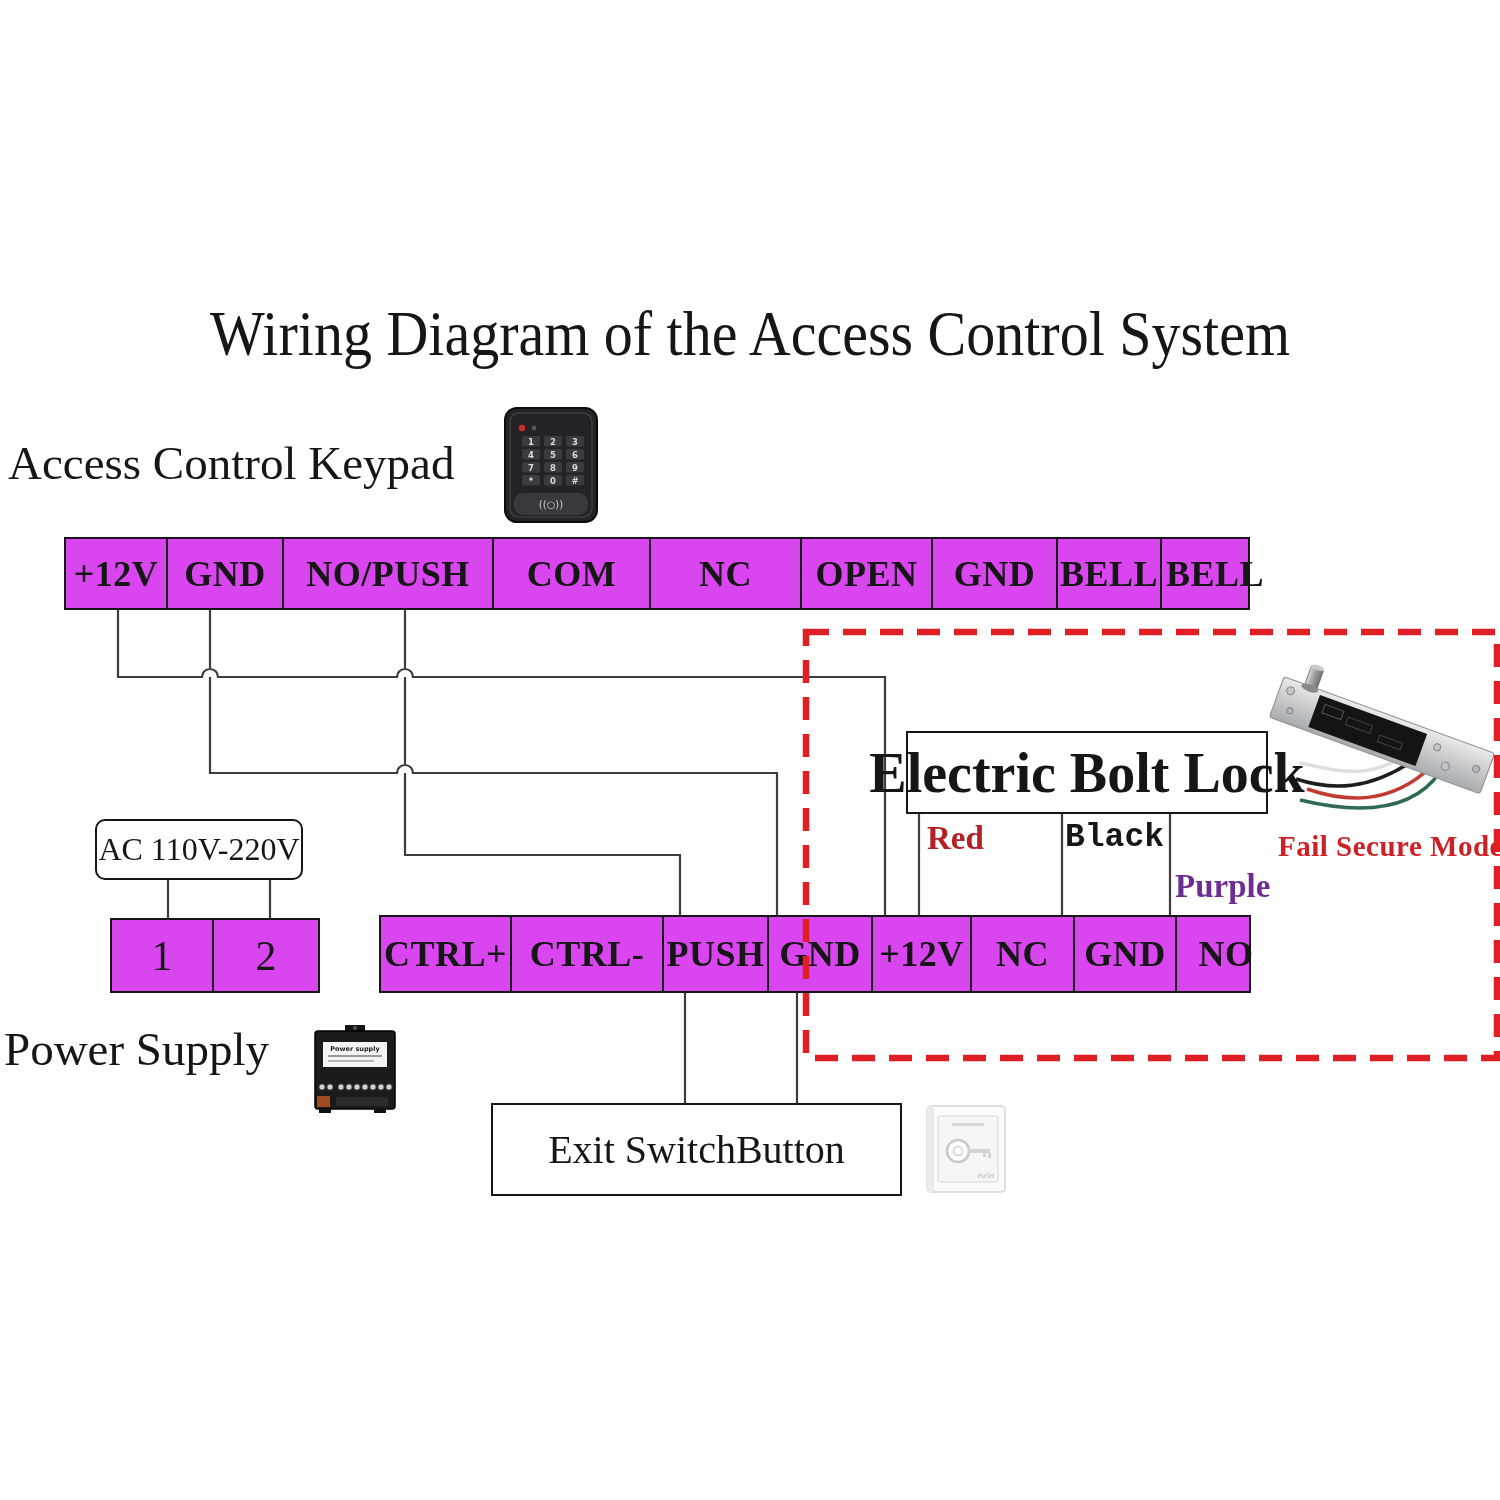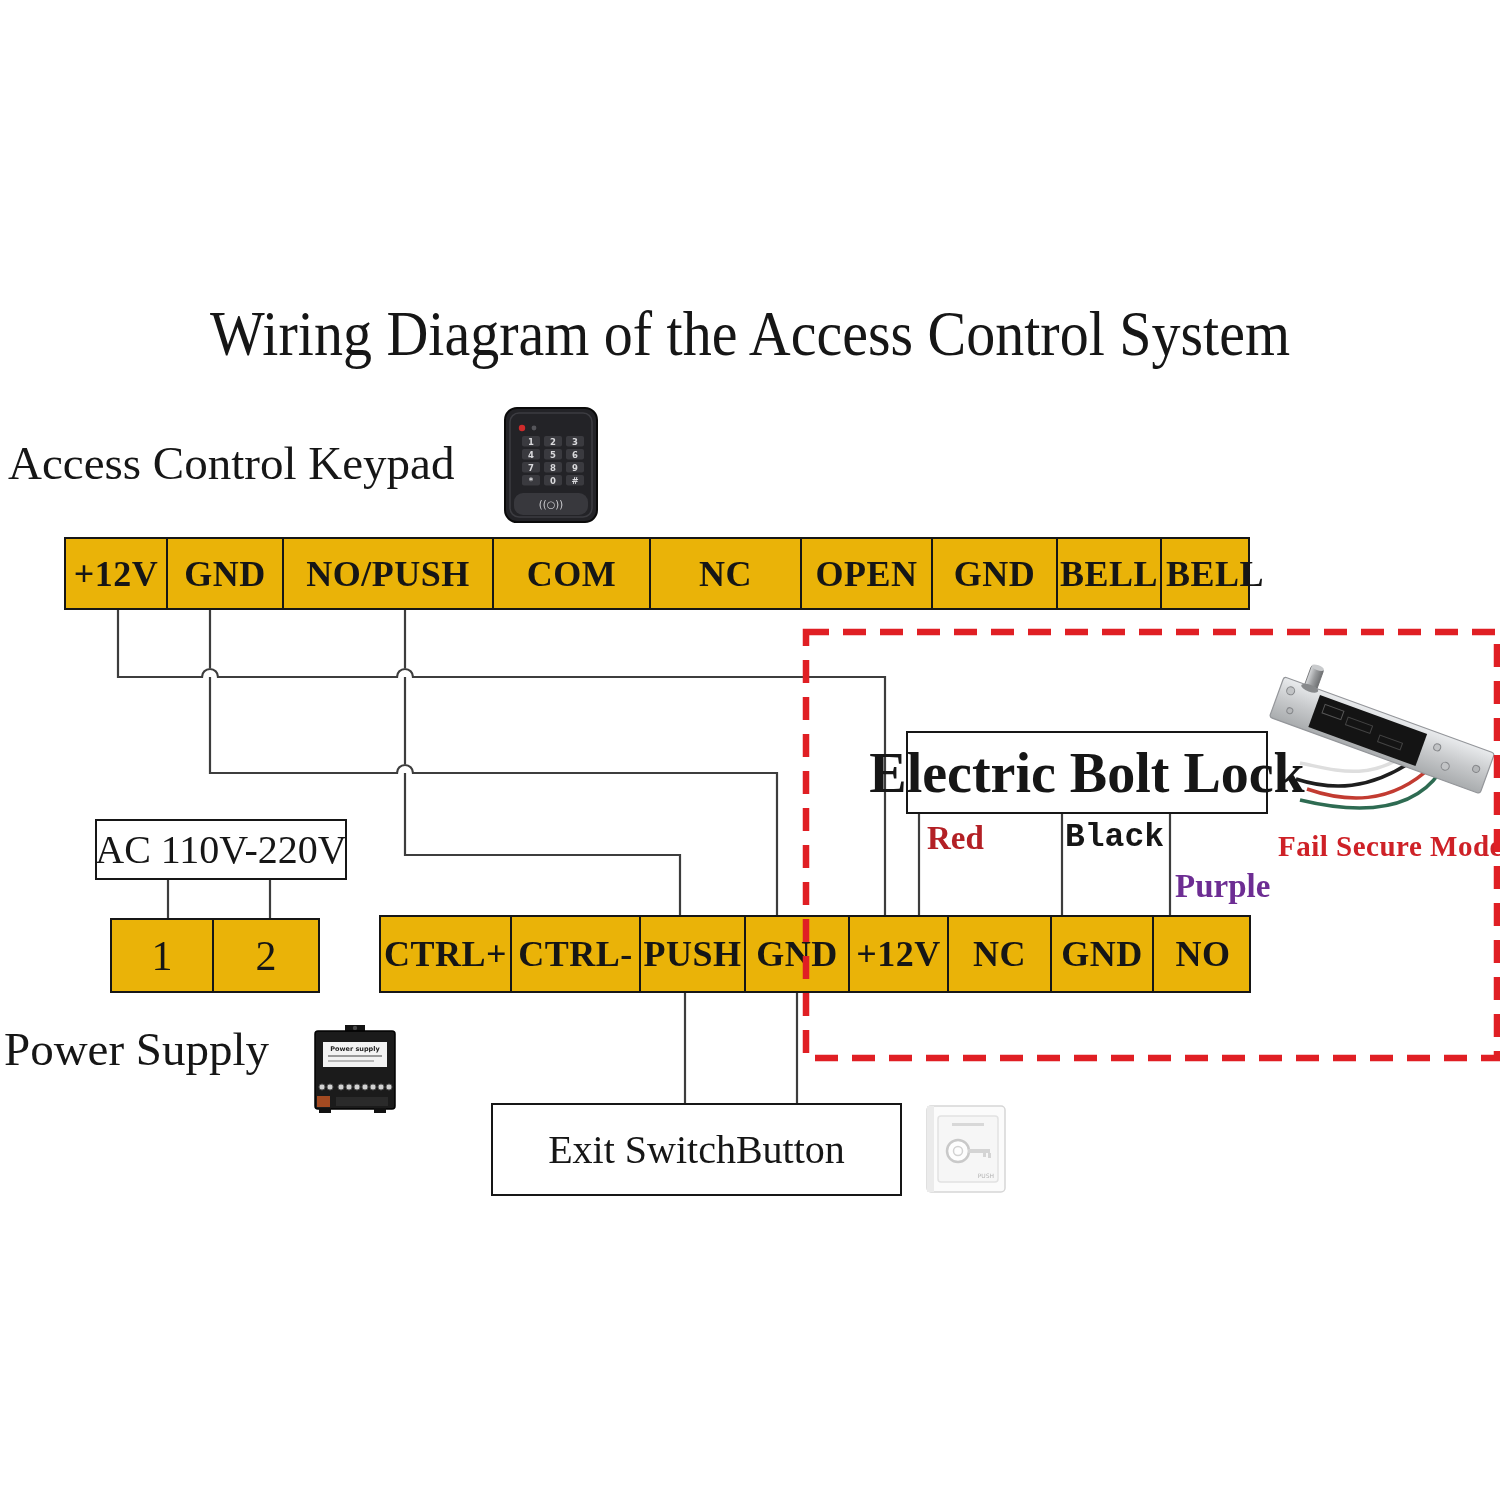--- a/index.html
+++ b/index.html
@@ -15,39 +15,39 @@
   #canvas{
     position:relative;width:1500px;height:1500px;background:#fff;
     outline:1px solid #dcdcdc;overflow:hidden;
     font-family:"Liberation Serif","DejaVu Serif",serif;color:var(--c-ink);
   }
   svg.layer{position:absolute;left:0;top:0;pointer-events:none;}
   .wire{fill:none;stroke:var(--c-wire);stroke-width:2.2;}
   .dashed{fill:none;stroke:var(--c-dashed-border);stroke-width:6.5;stroke-dasharray:23 14;}
   .lbl{position:absolute;white-space:nowrap;line-height:1.1;}
   .tblock{
-    position:absolute;display:flex;background:#eab308;
+    position:absolute;display:flex;background:#d946ef;
     border:2px solid var(--c-ink);box-sizing:border-box;
   }
   .cell{
     flex:0 0 auto;height:100%;box-sizing:border-box;
     display:flex;align-items:center;justify-content:center;
     border-right:2px solid var(--c-ink);
     font-weight:700;font-size:36px;letter-spacing:0.5px;
   }
   .cell:last-child{border-right:none;}
   .cell.plain{font-weight:400;font-size:42px;letter-spacing:0;}
   .boxlabel{
     position:absolute;background:#fff;border:2px solid var(--c-ink);box-sizing:border-box;
     display:flex;align-items:center;justify-content:center;white-space:nowrap;
   }
   #title{left:55px;top:300px;width:1390px;text-align:center;font-size:58px;letter-spacing:0px;transform:scaleY(1.08);transform-origin:50% 0;}
   #keypad-label{left:8px;top:438px;font-size:47px;}
   #power-supply-label{left:4px;top:1024px;font-size:47px;}
-  #ac-box{left:95px;top:819px;width:252px;height:61px;font-size:40px;}
+  #ac-box{left:95px;top:819px;width:208px;height:61px;font-size:32px;border-radius:10px;}
   #lock-box{left:906px;top:731px;width:362px;height:83px;font-size:56px;font-weight:700;}
   #exit-box{left:491px;top:1103px;width:411px;height:93px;font-size:40px;}
   .wirelabel{font-size:33px;font-weight:600;}
   #wire-label-red{left:927px;top:820px;color:var(--c-label-red);}
   #wire-label-black{left:1065px;top:820px;color:var(--c-label-black);font-family:Liberation Mono, monospace;}
   #wire-label-purple{left:1175px;top:820px;color:var(--c-label-purple);margin-top:48px;}
   #fail-secure-label{left:1278px;top:831px;font-size:29px;font-weight:700;color:var(--c-fail-secure-red);letter-spacing:0.5px;}
 </style>
 </head>
 <body>
@@ -201,21 +201,21 @@
   </div>
   <div class="tblock" style="left:110px;top:918px;width:210px;height:75px;">
     <div class="cell plain" style="width:102px">1</div>
     <div class="cell plain" style="width:104px">2</div>
   </div>
 
   <div class="lbl" id="power-supply-label">Power Supply</div>
 
   <div class="tblock" style="left:379px;top:915px;width:872px;height:78px;">
     <div class="cell" style="width:131px">CTRL+</div>
-    <div class="cell" style="width:129px">CTRL-</div>
+    <div class="cell" style="width:152px">CTRL-</div>
     <div class="cell" style="width:105px">PUSH</div>
     <div class="cell" style="width:104px">GND</div>
     <div class="cell" style="width:99px">+12V</div>
     <div class="cell" style="width:103px">NC</div>
     <div class="cell" style="width:102px">GND</div>
     <div class="cell" style="width:98px">NO</div>
   </div>
 
   <div class="boxlabel" id="lock-box">
     <span>Electric Bolt Lock</span>

